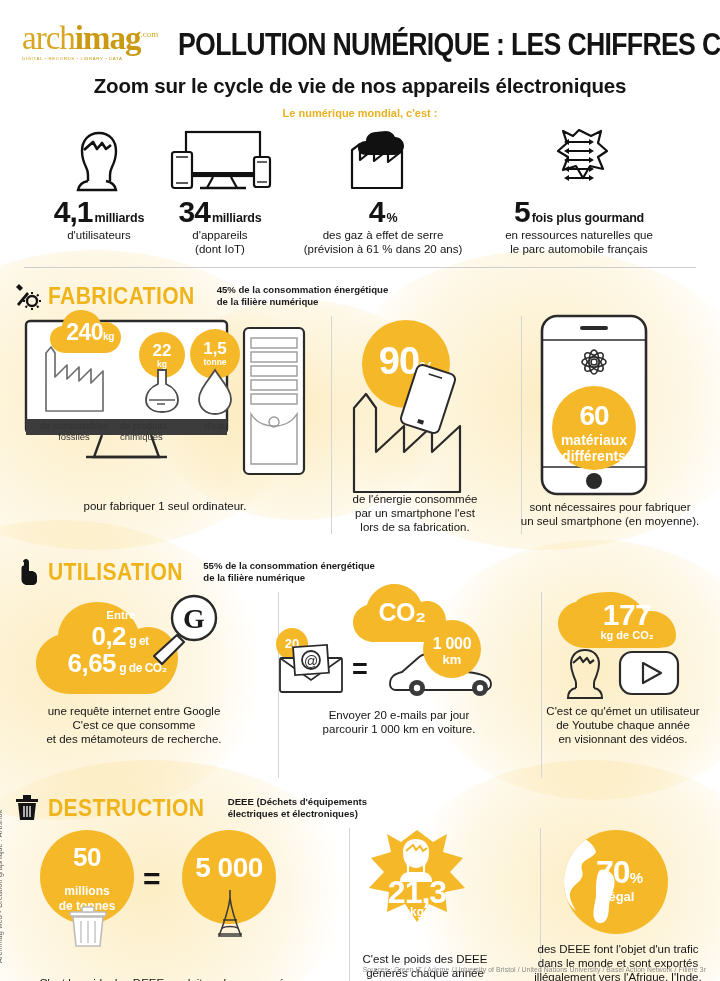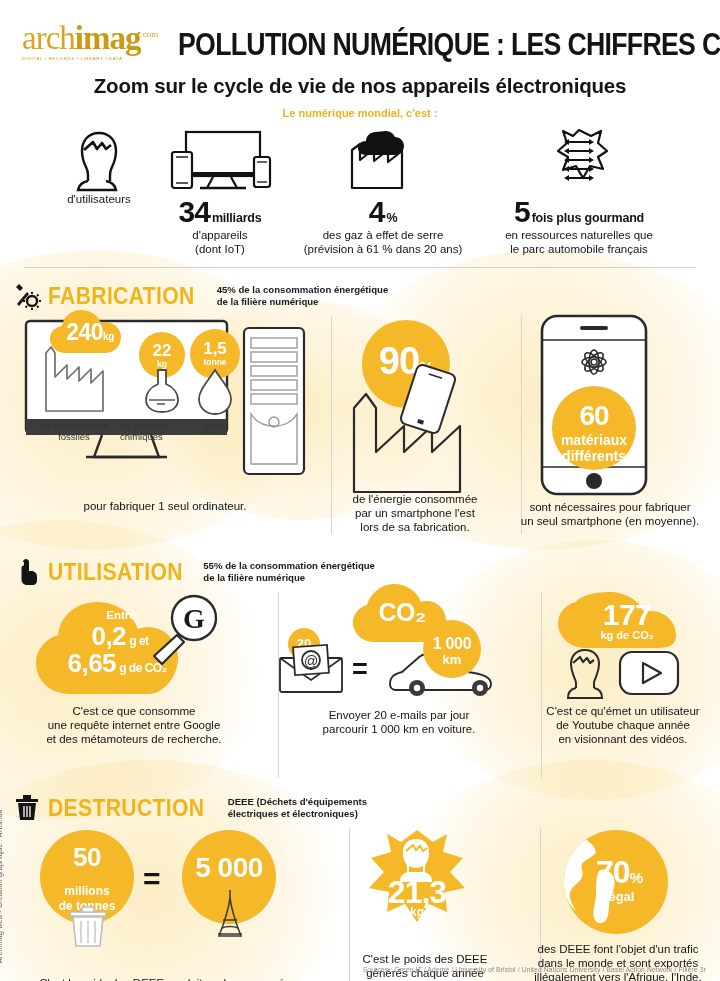--- a/index.html
+++ b/index.html
@@ -235,20 +235,21 @@
 
       <div class="tstat s1">
         <div class="art">
           <svg width="56" height="62" viewBox="0 0 56 62">
             <path d="M28 3C17 3 11 11 11 21c0 7 2 12 4 16 1 2 2 5 2 8v6" fill="none" stroke="#111" stroke-width="2.4"></path>
             <path d="M28 3c11 0 17 8 17 18 0 7-2 12-4 16-1 2-2 5-2 8v6" fill="none" stroke="#111" stroke-width="2.4"></path>
             <path d="M17 51c-6 1-9 4-10 9h38c-1-5-4-8-10-9" fill="none" stroke="#111" stroke-width="2.4"></path>
             <path d="M13 20l9-8 4 7 5-6 4 6 5-4" fill="none" stroke="#111" stroke-width="2.6" stroke-linejoin="round"></path>
           </svg>
         </div>
+        <div class="bignum"><span>4,1</span><span class="unit">milliards</span></div>
         <div class="sub">d'utilisateurs</div>
       </div>
 
       <div class="tstat s2">
         <div class="art">
           <svg width="112" height="64" viewBox="0 0 112 64">
             <rect x="22" y="4" width="74" height="44" fill="none" stroke="#111" stroke-width="2.2"></rect>
             <rect x="22" y="44" width="74" height="5" fill="#111"></rect>
             <path d="M49 49l-6 11h30l-6-11" fill="none" stroke="#111" stroke-width="2.2"></path>
             <line x1="36" y1="60" x2="82" y2="60" stroke="#111" stroke-width="2.4"></line>
@@ -470,35 +471,35 @@
           <div class="blob-text" style="position:absolute;left:40px;top:18px;width:130px;font-size:11.5px;text-align:center;">Entre</div>
           <div class="blob-text" style="position:absolute;left:34px;top:31px;width:140px;font-size:26px;letter-spacing:-0.5px;text-align:center;"><span>0,2</span><span style="font-size:13px;">&nbsp;</span><span style="font-size:12px;">g et</span></div>
           <div class="blob-text" style="position:absolute;left:16px;top:58px;width:170px;font-size:26px;letter-spacing:-0.5px;text-align:center;"><span>6,65</span><span style="font-size:13px;">&nbsp;</span><span style="font-size:12px;">g de CO₂</span></div>
           <svg width="78" height="72" viewBox="0 0 78 72" style="position:absolute;left:128px;top:2px;">
             <circle cx="50" cy="24" r="22" fill="#fff" stroke="#2a2a2a" stroke-width="2.4"></circle>
             <text x="50" y="34" font-family="Liberation Serif, serif" font-size="28" font-weight="bold" text-anchor="middle" fill="#1a1a1a">G</text>
             <path d="M33 41L10 62l8 8 22-22z" fill="#fff" stroke="#2a2a2a" stroke-width="2.2" stroke-linejoin="round"></path>
           </svg>
         </div>
         <div class="caption" style="margin-top:4px;">
+          <div>une requête internet entre Google</div>
           <div>C'est ce que consomme</div>
-          <div>une requête internet entre Google</div>
           <div>et des métamoteurs de recherche.</div>
         </div>
       </div>
 
       <div class="vrule" style="left:278px;top:0;height:186px;"></div>
 
       <div class="cell" style="width:262px;">
         <div style="position:relative;height:110px;">
           <svg width="108" height="66" viewBox="0 0 108 66" style="position:absolute;left:80px;top:-12px;">
             <path d="M26 62c-12 0-21-9-21-20 0-8 6-15 14-17C22 14 33 4 46 4c12 0 23 7 27 18 2-1 4-1 6-1 11 0 19 9 19 20s-8 21-19 21z" fill="#f5b829"></path>
           </svg>
           <div class="blob-text" style="position:absolute;left:80px;top:8px;width:108px;font-size:25px;letter-spacing:-0.5px;"><span>CO₂</span></div>
-          <div style="position:absolute;left:20px;top:36px;width:32px;height:32px;border-radius:50%;background:#f5b829;">
+          <div style="position:absolute;left:8px;top:36px;width:32px;height:32px;border-radius:50%;background:#f5b829;">
             <div class="blob-text" style="padding-top:9px;font-size:13px;">20</div>
           </div>
           <svg width="66" height="50" viewBox="0 0 66 50" style="position:absolute;left:10px;top:52px;">
             <rect x="2" y="14" width="62" height="34" rx="2" fill="#fff" stroke="#2a2a2a" stroke-width="1.8"></rect>
             <path d="M2 14l31 22 31-22" fill="none" stroke="#2a2a2a" stroke-width="1.6"></path>
             <path d="M16 2h34v28H16z" fill="#fff" stroke="#2a2a2a" stroke-width="1.8" transform="rotate(-4 33 16)"></path>
             <circle cx="33" cy="16" r="9" fill="none" stroke="#2a2a2a" stroke-width="1.8"></circle>
             <text x="33" y="22" font-family="Liberation Sans, sans-serif" font-size="14" text-anchor="middle" fill="#2a2a2a">@</text>
           </svg>
           <div style="position:absolute;left:84px;top:62px;font-size:27px;font-weight:bold;color:#141414;">=</div>

